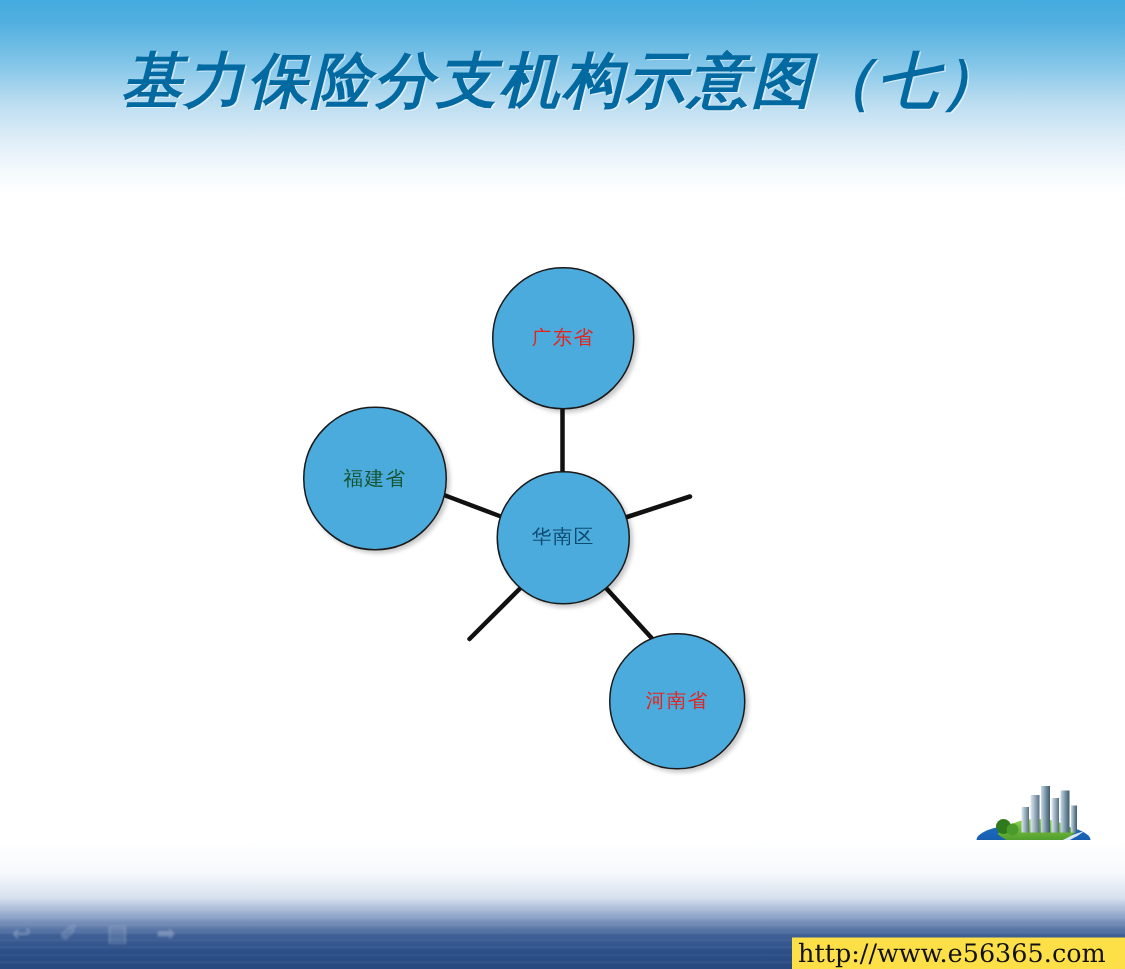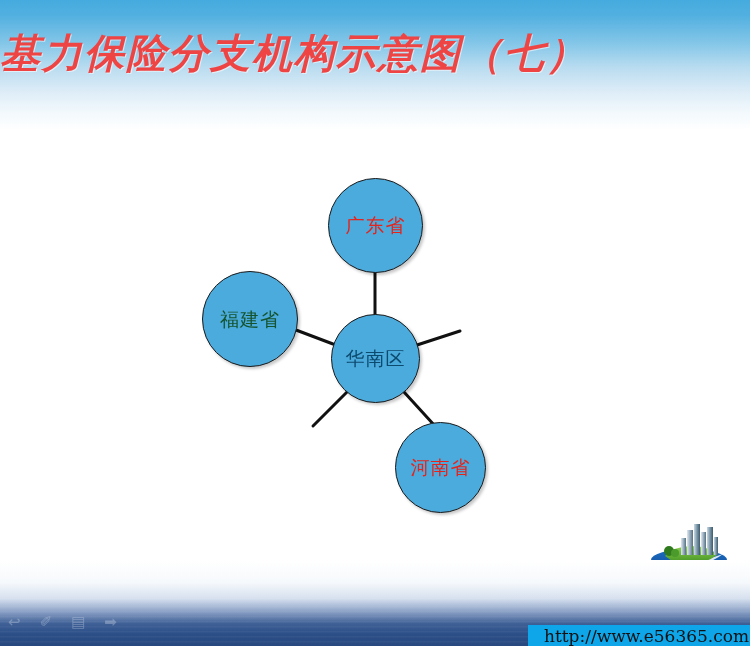--- a/index.html
+++ b/index.html
@@ -34,26 +34,27 @@
         #f1f8fc 85%,
         #ffffff 100%);
   }
 
   
   .title {
     position: absolute;
     left: 0;
     top: 26px;
     width: 750px;
+    text-align: center;
     font-family: "DejaVu Serif", "Liberation Serif", serif;
     font-size: 40px;
     font-weight: bold;
     font-style: italic;
     letter-spacing: 2px;
-    color: #ef4444;
+    color: #0369a1;
     white-space: nowrap;
     text-shadow: 1px 1px 0 rgba(255,255,255,0.55);
   }
 
   
   .diagram {
     position: absolute;
     left: 0;
     top: 0;
     width: 750px;
@@ -70,39 +71,39 @@
     border-radius: 50%;
     background: #4cabdd;
     border: 1.5px solid #1a1a1a;
     box-sizing: border-box;
     display: flex;
     align-items: center;
     justify-content: center;
     box-shadow: 2px 2px 3px rgba(0,0,0,0.22);
   }
   .node .node-label {
-    font-family: Liberation Serif, serif;
-    font-size: 19px;
+    font-family: Liberation Mono, monospace;
+    font-size: 13px;
     font-weight: 500;
     letter-spacing: 1px;
     line-height: 1;
     white-space: nowrap;
     user-select: none;
   }
   .node-center .node-label { color: #0c4a6e; }
   .label-red    { color: #e5231b; }
   .label-purple { color: #14532d; }
 
   
   #node-guangdong { left: 328px; top: 178px; width: 95px; height: 95px; }
   #node-fujian    { left: 202px; top: 271px; width: 96px; height: 96px; }
   #node-guangxi   { left: 458px; top: 273px; width: 91px; height: 91px; }
   #node-center    { left: 331px; top: 314px; width: 89px; height: 89px; }
   #node-anhui     { left: 254px; top: 423px; width: 87px; height: 87px; }
-  #node-henan     { left: 395px; top: 422px; width: 91px; height: 91px; }
+  #node-henan     { left: 406px; top: 422px; width: 91px; height: 91px; }
 
   
   .ocean {
     position: absolute;
     left: 0;
     bottom: 0;
     width: 750px;
     height: 86px;
     background: linear-gradient(to bottom,
         rgba(255,255,255,1) 0%,
@@ -154,25 +155,25 @@
     height: 88px;
   }
 
   
   .url-watermark {
     position: absolute;
     left: 528px;
     top: 625px;
     width: 222px;
     height: 21px;
-    background: #0ea5e9;
+    background: #fde047;
     display: flex;
     align-items: center;
     justify-content: flex-start;
-    padding-left: 16px;
+    padding-left: 4px;
     box-sizing: border-box;
   }
   .url-watermark .url-text {
     font-family: "DejaVu Serif", "Liberation Serif", serif;
     font-size: 17px;
     color: #111111;
     white-space: nowrap;
     letter-spacing: 0px;
   }
 </style>

